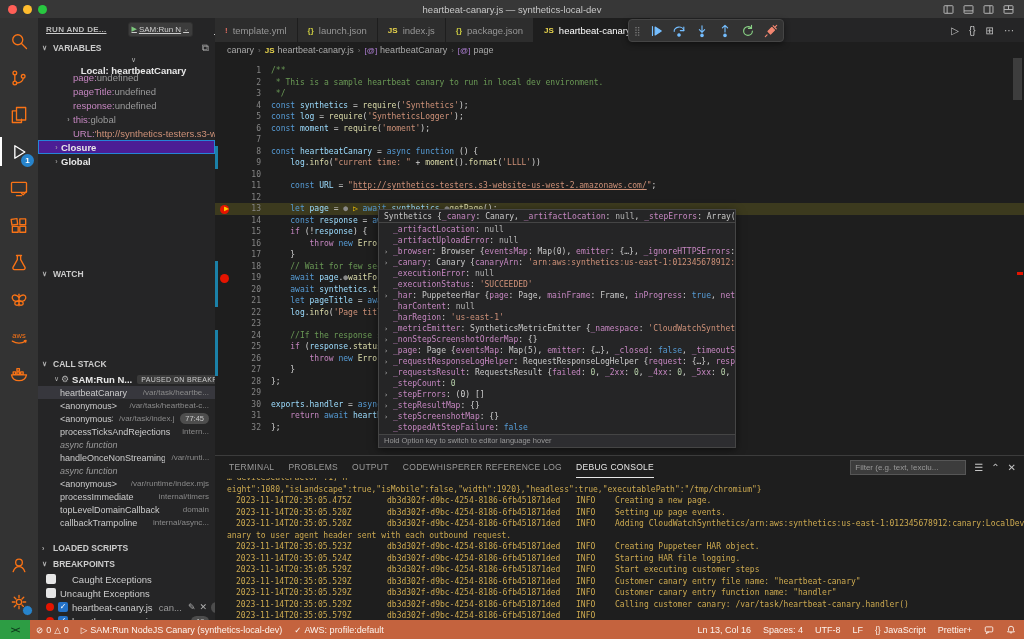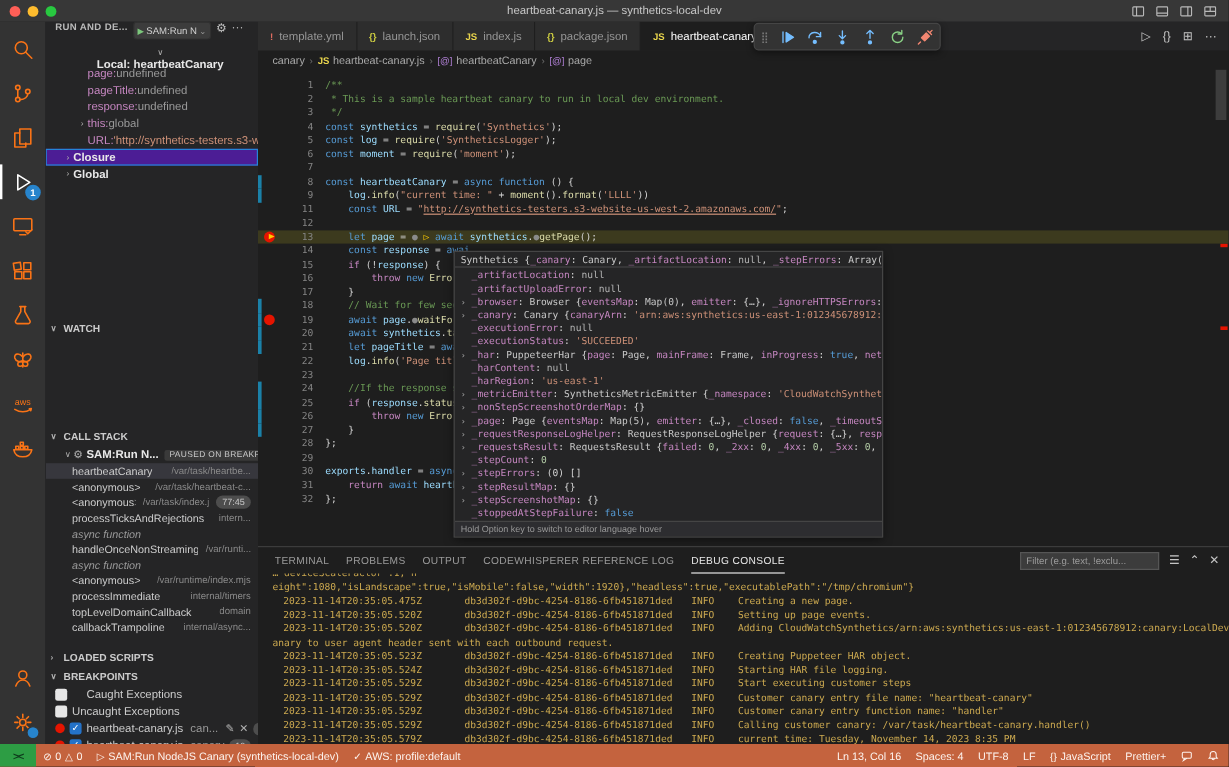--- a/index.html
+++ b/index.html
@@ -23,21 +23,21 @@
   .ab-item { width:38px; height:37px; display:flex; align-items:center; justify-content:center; position:relative; color:#f97316; cursor:pointer; }
   .ab-item svg { width:20px; height:20px; stroke:currentColor; fill:none; stroke-width:1.6; stroke-linecap:round; stroke-linejoin:round; }
   .ab-item.active { color:#ffffff; }
   .ab-item.active::before { content:""; position:absolute; left:0; top:4px; bottom:4px; width:2px; background:#ffffff; }
   .ab-badge { position:absolute; right:4px; bottom:3px; min-width:13px; height:13px; border-radius:7px; background:#2784cc; color:#fff; font-size:8px; display:flex; align-items:center; justify-content:center; font-weight:bold; }
   .ab-dot { position:absolute; right:5px; bottom:4px; width:11px; height:11px; border-radius:50%; background:#2784cc; border:1.5px solid #333; }
   .ab-spacer { flex:1; }
 
   
   .sidebar { width:177px; background:#252526; display:flex; flex-direction:column; font-size:9.5px; color:#cccccc; overflow:hidden; }
-  .sb-toolbar { height:22px; display:flex; padding:0 4px 0 8px; gap:4px; flex:0 0 22px; }
+  .sb-toolbar { height:22px; display:flex; align-items:center; padding:0 4px 0 8px; gap:21px; flex:0 0 22px;text-decoration:underline; }
   .sb-title { font-size:8px; font-weight:bold; color:#bbbbbb; letter-spacing:.3px; white-space:nowrap; }
   .sb-pill { background:#3c3c3c; border:1px solid #303030; border-radius:3px; height:15px; display:flex; align-items:center; padding:0 3px; gap:2px; font-size:8px; color:#d0d0d0; cursor:pointer; white-space:nowrap; }
   .sb-pill .play { color:#7cc77c; font-size:7px; }
   .sb-pill .chev { color:#999; font-size:7px; }
   .sb-tool { color:#bdbdbd; font-size:10px; cursor:pointer; }
   .sec-head { height:16px; display:flex; align-items:center; gap:3px; padding-left:4px; font-size:8.5px; font-weight:bold; color:#cccccc; cursor:pointer; flex:0 0 16px; }
   .sec-head .twr { font-size:7px; color:#b0b0b0; width:8px; }
   .sec-head .right-ic { margin-left:auto; margin-right:6px; font-weight:normal; color:#b0b0b0; font-size:10px; }
   .sec { overflow:hidden; display:flex; flex-direction:column; }
   .tree-row { height:14px; display:flex; align-items:center; white-space:nowrap; cursor:pointer; flex:0 0 14px; }
@@ -259,20 +259,25 @@
         <span class="sb-pill">
           <span class="play">▶</span>
           <span>SAM:Run N</span>
           <span class="chev">⌄</span>
         </span>
         <span class="sb-tool">⚙</span>
         <span class="sb-tool">···</span>
       </div>
       <div id="sb-sections" style="display:flex;flex-direction:column;flex:1;min-height:0;">
           <div class="sec" style="height: 226px;">
+            <div class="sec-head">
+              <span class="twr">∨</span>
+              <span>VARIABLES</span>
+              <span class="right-ic">⧉</span>
+            </div>
             <div class="tree-row" style="padding-left: 14px; flex-direction: column;">
               <span class="twr">∨</span>
               <span class="lbl-b">Local: heartbeatCanary</span>
             </div>
             <div class="tree-row" style="padding-left: 26px;">
               <span class="twr"></span>
               <span class="k">page: </span>
               <span class="v-dim">undefined</span>
             </div>
             <div class="tree-row" style="padding-left: 26px;">
@@ -462,20 +467,21 @@
 
         <div class="code-line"><span class="line-num">1</span><span class="code-text"><span class="s-cmt">/**</span></span></div>
           <div class="code-line"><span class="line-num">2</span><span class="code-text"><span class="s-cmt"> * This is a sample heartbeat canary to run in local dev environment.</span></span></div>
           <div class="code-line"><span class="line-num">3</span><span class="code-text"><span class="s-cmt"> */</span></span></div>
           <div class="code-line"><span class="line-num">4</span><span class="code-text"><span class="s-kw">const</span><span class="s-pun"> </span><span class="s-var">synthetics</span><span class="s-pun"> = </span><span class="s-fn">require</span><span class="s-pun">(</span><span class="s-str">'Synthetics'</span><span class="s-pun">);</span></span></div>
           <div class="code-line"><span class="line-num">5</span><span class="code-text"><span class="s-kw">const</span><span class="s-pun"> </span><span class="s-var">log</span><span class="s-pun"> = </span><span class="s-fn">require</span><span class="s-pun">(</span><span class="s-str">'SyntheticsLogger'</span><span class="s-pun">);</span></span></div>
           <div class="code-line"><span class="line-num">6</span><span class="code-text"><span class="s-kw">const</span><span class="s-pun"> </span><span class="s-var">moment</span><span class="s-pun"> = </span><span class="s-fn">require</span><span class="s-pun">(</span><span class="s-str">'moment'</span><span class="s-pun">);</span></span></div>
           <div class="code-line"><span class="line-num">7</span><span class="code-text"></span></div>
           <div class="code-line"><div class="modbar"></div><span class="line-num">8</span><span class="code-text"><span class="s-kw">const</span><span class="s-pun"> </span><span class="s-var">heartbeatCanary</span><span class="s-pun"> = </span><span class="s-kw">async</span><span class="s-pun"> </span><span class="s-kw">function</span><span class="s-pun"> () {</span></span></div>
           <div class="code-line"><div class="modbar"></div><span class="line-num">9</span><span class="code-text"><span class="s-pun">    </span><span class="s-var">log</span><span class="s-pun">.</span><span class="s-fn">info</span><span class="s-pun">(</span><span class="s-str">"current time: "</span><span class="s-pun"> + </span><span class="s-fn">moment</span><span class="s-pun">().</span><span class="s-fn">format</span><span class="s-pun">(</span><span class="s-str">'LLLL'</span><span class="s-pun">))</span></span></div>
+          <div class="code-line"><span class="line-num">10</span><span class="code-text"></span></div>
           <div class="code-line"><span class="line-num">11</span><span class="code-text"><span class="s-pun">    </span><span class="s-kw">const</span><span class="s-pun"> </span><span class="s-var">URL</span><span class="s-pun"> = </span><span class="s-str">"</span><span class="s-url">http://synthetics-testers.s3-website-us-west-2.amazonaws.com/</span><span class="s-str">"</span><span class="s-pun">;</span></span></div>
           <div class="code-line"><span class="line-num">12</span><span class="code-text"></span></div>
           <div class="code-line paused"><span class="gmark"><span class="gdot"></span><span class="garrow">▶</span></span><span class="line-num">13</span><span class="code-text"><span class="s-pun">    </span><span class="s-kw">let</span><span class="s-pun"> </span><span class="s-var">page</span><span class="s-pun"> = </span><span class="s-dot">●</span><span class="s-pun"> </span><span class="s-cur">▷</span><span class="s-pun"> </span><span class="s-kw">await</span><span class="s-pun"> </span><span class="s-var">synthetics</span><span class="s-pun">.</span><span class="s-dot">●</span><span class="s-fn">getPage</span><span class="s-pun">();</span></span></div>
           <div class="code-line"><span class="line-num">14</span><span class="code-text"><span class="s-pun">    </span><span class="s-kw">const</span><span class="s-pun"> </span><span class="s-var">response</span><span class="s-pun"> = </span><span class="s-kw">awai</span></span></div>
           <div class="code-line"><span class="line-num">15</span><span class="code-text"><span class="s-pun">    </span><span class="s-ctl">if</span><span class="s-pun"> (!</span><span class="s-var">response</span><span class="s-pun">) {</span></span></div>
           <div class="code-line"><span class="line-num">16</span><span class="code-text"><span class="s-pun">        </span><span class="s-ctl">throw</span><span class="s-pun"> </span><span class="s-kw">new</span><span class="s-pun"> </span><span class="s-fn">Error</span><span class="s-pun">(</span><span class="s-str">"</span></span></div>
           <div class="code-line"><span class="line-num">17</span><span class="code-text"><span class="s-pun">    }</span></span></div>
           <div class="code-line"><div class="modbar"></div><span class="line-num">18</span><span class="code-text"><span class="s-pun">    </span><span class="s-cmt">// Wait for few secon</span></span></div>
           <div class="code-line"><div class="modbar"></div><span class="gmark"><span class="gdot"></span></span><span class="line-num">19</span><span class="code-text"><span class="s-pun">    </span><span class="s-kw">await</span><span class="s-pun"> </span><span class="s-var">page</span><span class="s-pun">.</span><span class="s-dot">●</span><span class="s-fn">waitFor</span><span class="s-pun">(</span><span class="s-num">5</span></span></div>
           <div class="code-line"><div class="modbar"></div><span class="line-num">20</span><span class="code-text"><span class="s-pun">    </span><span class="s-kw">await</span><span class="s-pun"> </span><span class="s-var">synthetics</span><span class="s-pun">.</span><span class="s-fn">take</span></span></div>
@@ -595,21 +601,20 @@
             <div class="con-row">
               <span class="c-ts">2023-11-14T20:35:05.529Z</span>
               <span class="c-id">db3d302f-d9bc-4254-8186-6fb451871ded</span>
               <span class="c-lv">INFO</span>
               <span class="c-msg">Calling customer canary: /var/task/heartbeat-canary.handler()</span>
             </div>
             <div class="con-row">
               <span class="c-ts">2023-11-14T20:35:05.579Z</span>
               <span class="c-id">db3d302f-d9bc-4254-8186-6fb451871ded</span>
               <span class="c-lv">INFO</span>
-              <span class="c-msg">current time: Tuesday, November 14, 2023 8:35 PM</span>
             </div>
           </div>
       </div>
     </div>
   </div>
 
   <div class="statusbar">
     <div class="remote">&gt;&lt;</div>
     <div class="st-item">
       <span class="st-ic">⊘</span>

